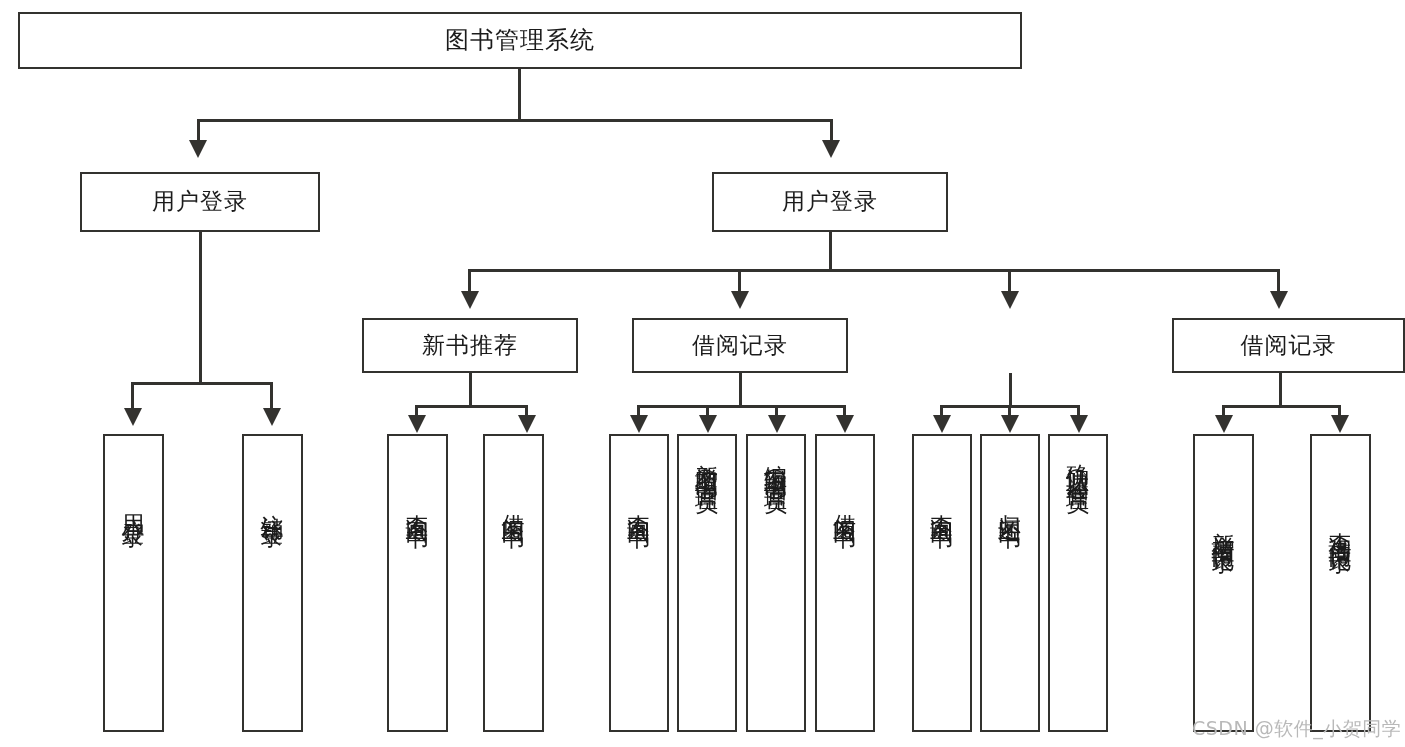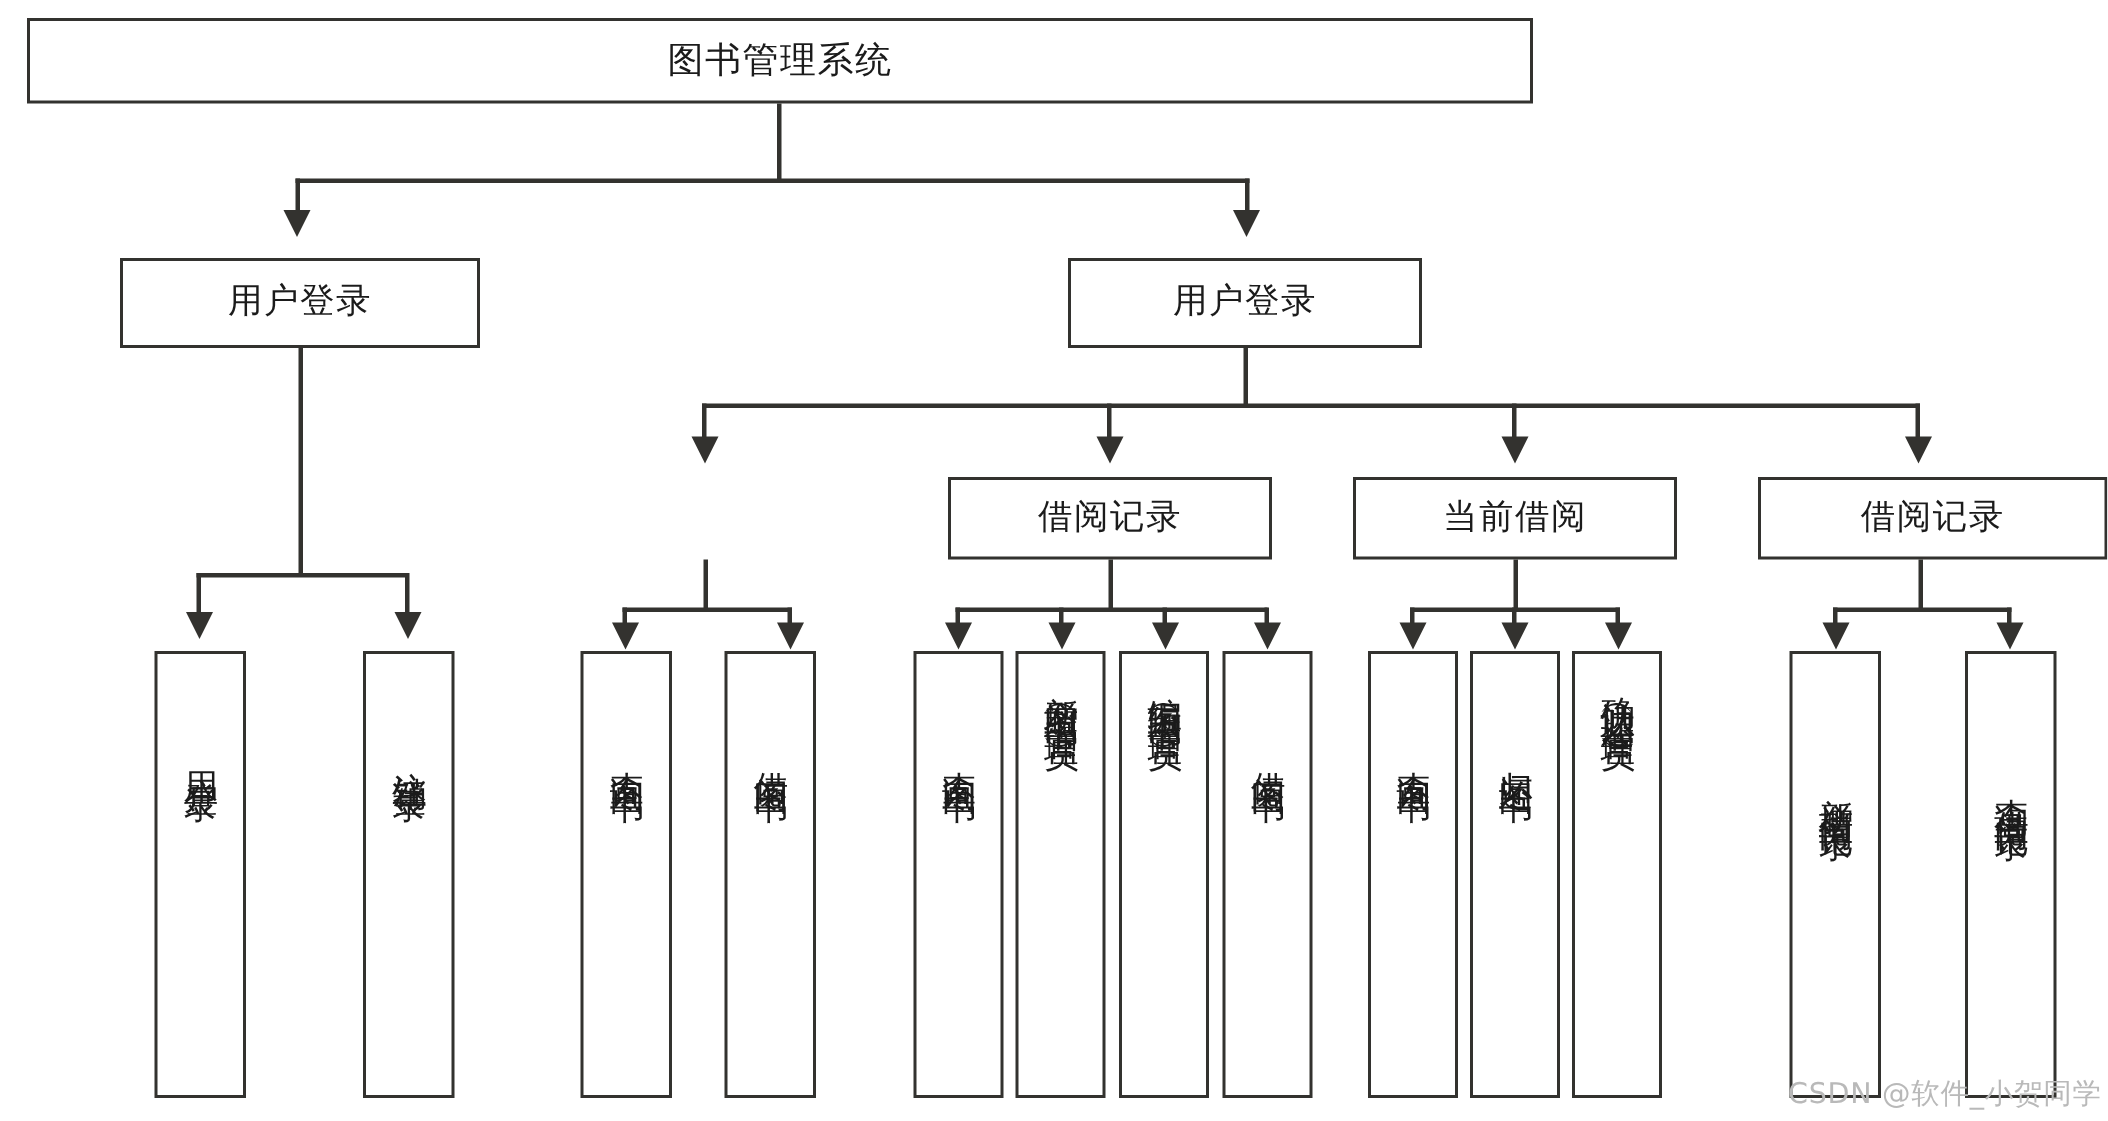--- a/index.html
+++ b/index.html
@@ -116,25 +116,25 @@
   <div class="edge h" style="left:468px; top:269px; width:812px; height:3px;"></div>
   <div class="edge v" style="left:468px; top:269px; width:3px; height:24px;"></div>
   <div class="arrow" style="left:461px; top:291px;"></div>
   <div class="edge v" style="left:738px; top:269px; width:3px; height:24px;"></div>
   <div class="arrow" style="left:731px; top:291px;"></div>
   <div class="edge v" style="left:1008px; top:269px; width:3px; height:24px;"></div>
   <div class="arrow" style="left:1001px; top:291px;"></div>
   <div class="edge v" style="left:1277px; top:269px; width:3px; height:24px;"></div>
   <div class="arrow" style="left:1270px; top:291px;"></div>
 
+  <div class="node horiz" style="left:362px; top:318px; width:216px; height:55px;">
+    <span>新书推荐</span>
+  </div>
   <div class="node horiz" style="left:632px; top:318px; width:216px; height:55px;">
     <span>借阅记录</span>
-  </div>
-  <div class="node horiz" style="left:902px; top:318px; width:216px; height:55px;">
-    <span>当前借阅</span>
   </div>
   <div class="node horiz" style="left:1172px; top:318px; width:233px; height:55px;">
     <span>借阅记录</span>
   </div>
 
   <div class="edge v" style="left:469px; top:373px; width:3px; height:35px;"></div>
   <div class="edge h" style="left:415px; top:405px; width:113px; height:3px;"></div>
   <div class="edge v" style="left:415px; top:405px; width:3px; height:12px;"></div>
   <div class="arrow" style="left:408px; top:415px;"></div>
   <div class="edge v" style="left:525px; top:405px; width:3px; height:12px;"></div>

